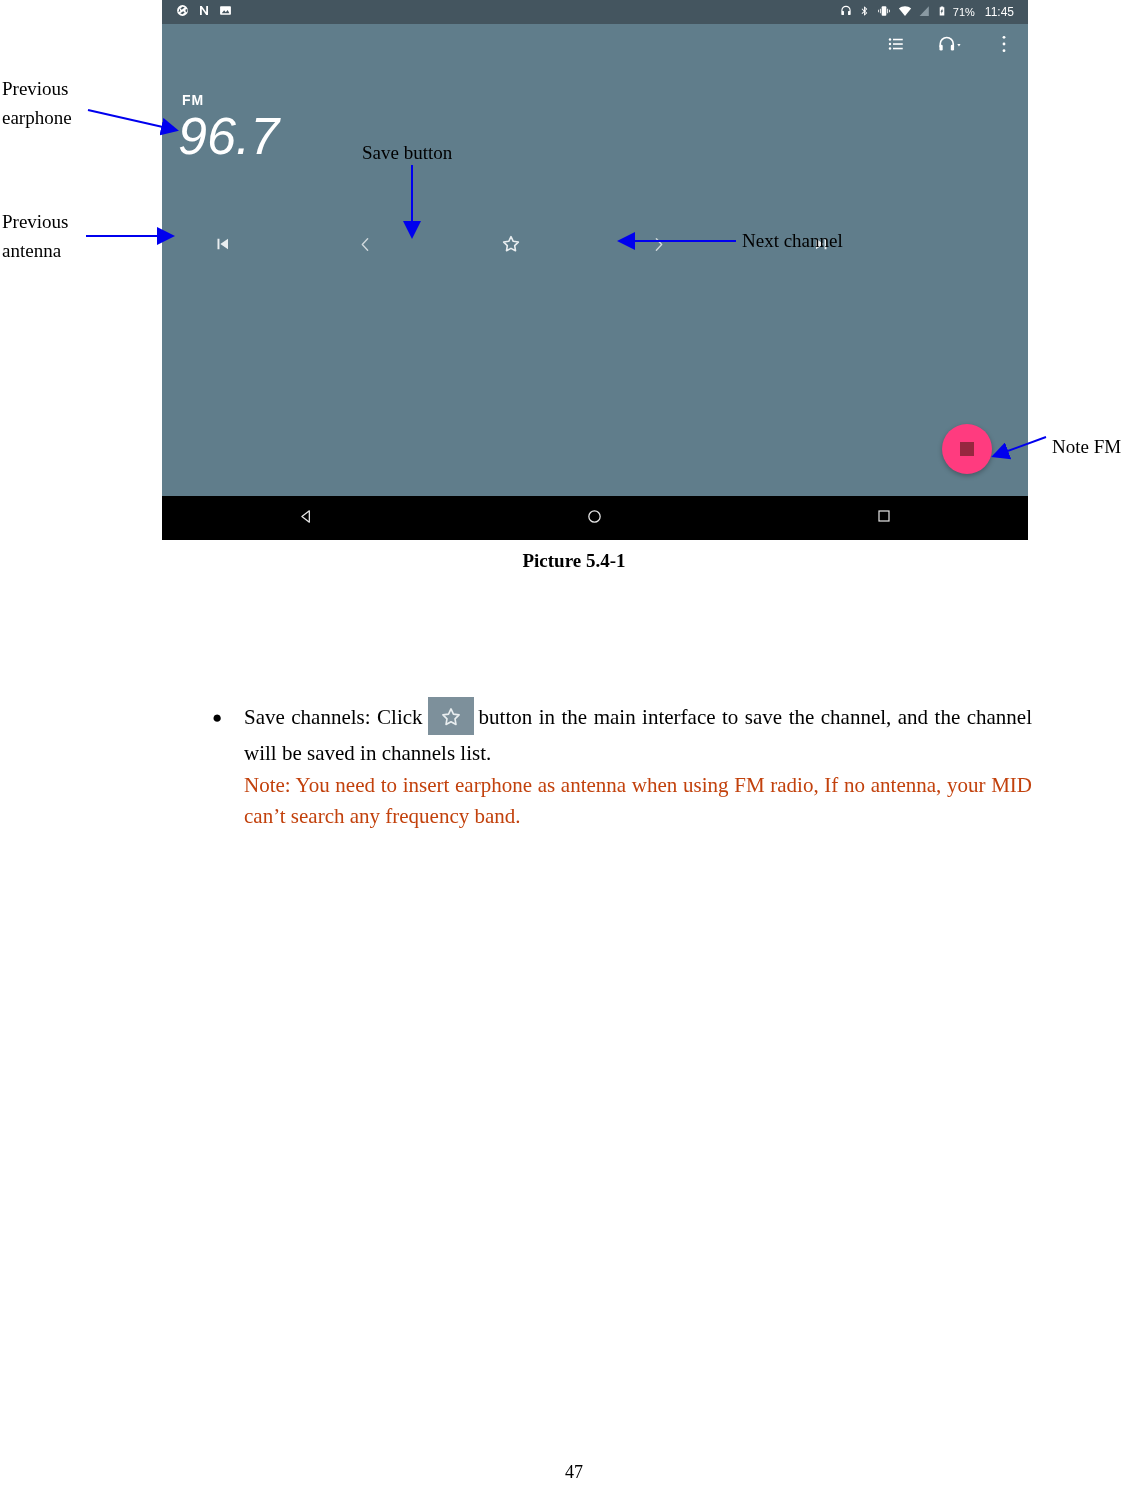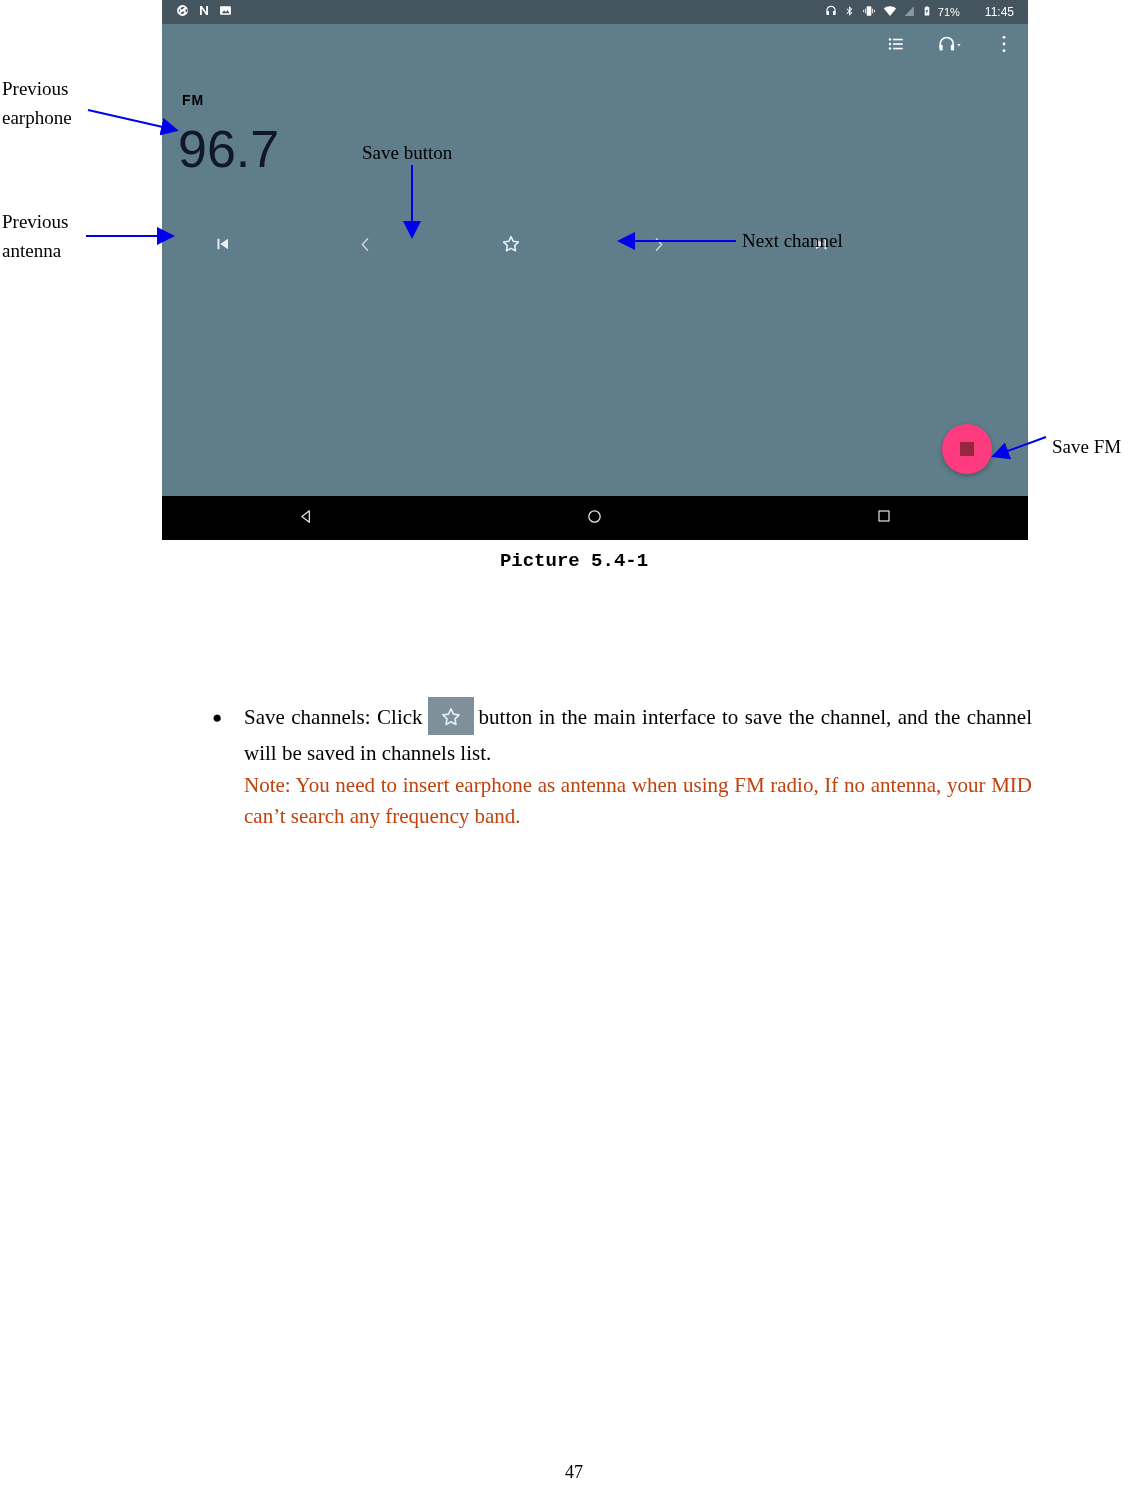--- a/index.html
+++ b/index.html
@@ -41,21 +41,21 @@
   }
   .sb-left { display: flex; align-items: center; gap: 9px; padding-left: 6px;}
   .sb-right { display: flex; align-items: center; gap: 6px; padding-right: 6px;}
   .sb-icon { color: #ffffff; line-height: 1; display: inline-block; }
   .sb-text {
     color: #ffffff;
     font-size: 11px;
     font-family: "Liberation Sans", sans-serif;
     letter-spacing: 0px;
   }
-  .sb-time { font-size: 12px; margin-left: 19px;}
+  .sb-time { font-size: 12px; margin-left: 4px;}
 
   
   .appbody {
     position: absolute;
     left: 0; top: 24px;
     width: 866px;
     height: 472px;
     background: #607d8b;
   }
 
@@ -74,35 +74,36 @@
     cursor: pointer;
   }
 
   
   .freqblock {
     position: absolute;
     left: 16px;
     top: 68px;
   }
   .fm-label {
-    color: #000000;
+    color: #ffffff;
     font-family: "Liberation Sans", sans-serif;
     font-size: 14px;
     letter-spacing: 1px;
     font-weight: bold;
-    margin-bottom: 13px;
+    margin-bottom: 0px;
     padding-left: 4px;
   }
   .fm-freq {
-    color: #0f172a;
+    color: #ffffff;
     font-family: "Liberation Sans", sans-serif;
     font-size: 52px;
     font-weight: 300;
     line-height: 56px;
     letter-spacing: 0px;
+    font-style: italic;
   }
 
   
   .controls {
     position: absolute;
     left: 0;
     top: 200px;
     width: 866px;
     height: 44px;
     display: flex;
@@ -180,21 +181,21 @@
     height: 600px;
     pointer-events: none;
   }
 
   .caption {
     position: absolute;
     left: 0;
     top: 550px;
     width: 1148px;
     text-align: center;
-    font-family: Liberation Mono, monospace;
+    font-family: Liberation Serif, serif;
     font-size: 19px;
     font-weight: bold;
   }
 
   
   #doc {
     position: absolute;
     left: 212px;
     top: 700px;
     width: 820px;
@@ -419,21 +420,21 @@
 <div class="anno" id="anno-current">
   <div>Previous</div>
   <div>earphone</div>
 </div>
 <div class="anno" id="anno-prev">
   <div>Previous</div>
   <div>antenna</div>
 </div>
 <div class="anno" id="anno-save">Save button</div>
 <div class="anno" id="anno-next">Next channel</div>
-<div class="anno" id="anno-exit">Save FM</div>
+<div class="anno" id="anno-exit">Note FM</div>
 
 <svg id="arrows">
   <defs>
     <marker id="ah" markerWidth="9" markerHeight="9" refX="7.5" refY="4.5" orient="auto">
       <path d="M0,0 L9,4.5 L0,9 z" fill="#0000ee"></path>
     </marker>
   </defs>
 
   <line x1="88" y1="110" x2="176" y2="130" stroke="#0000ee" stroke-width="2" marker-end="url(#ah)"></line>
 

